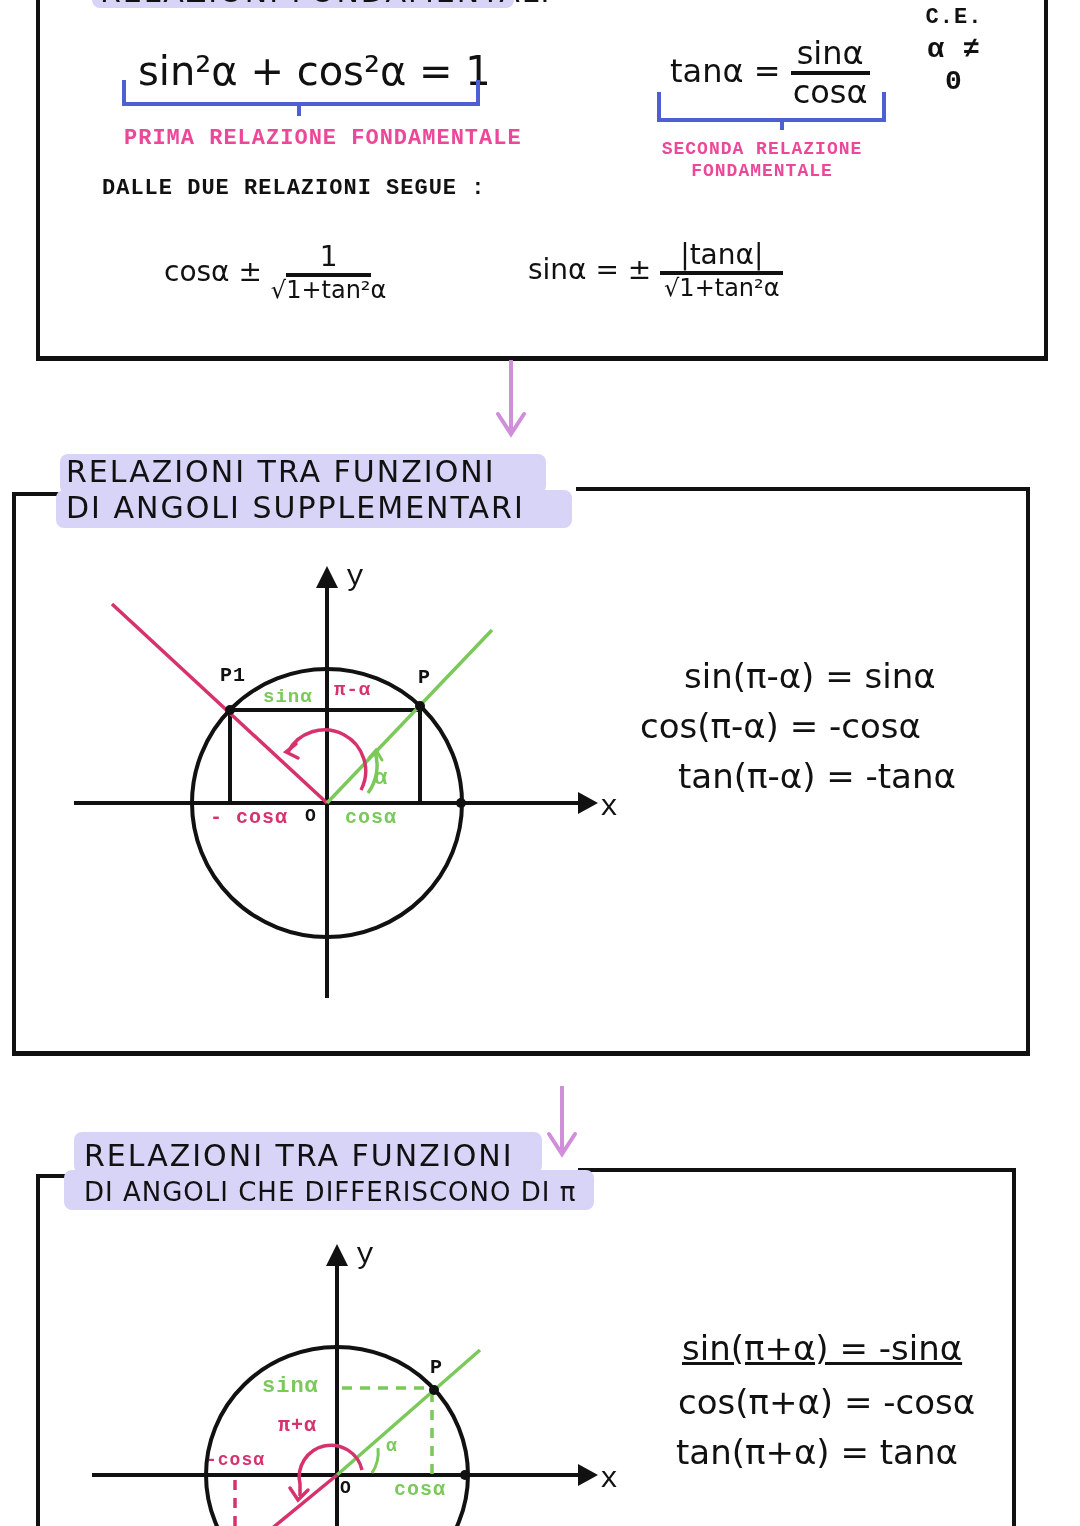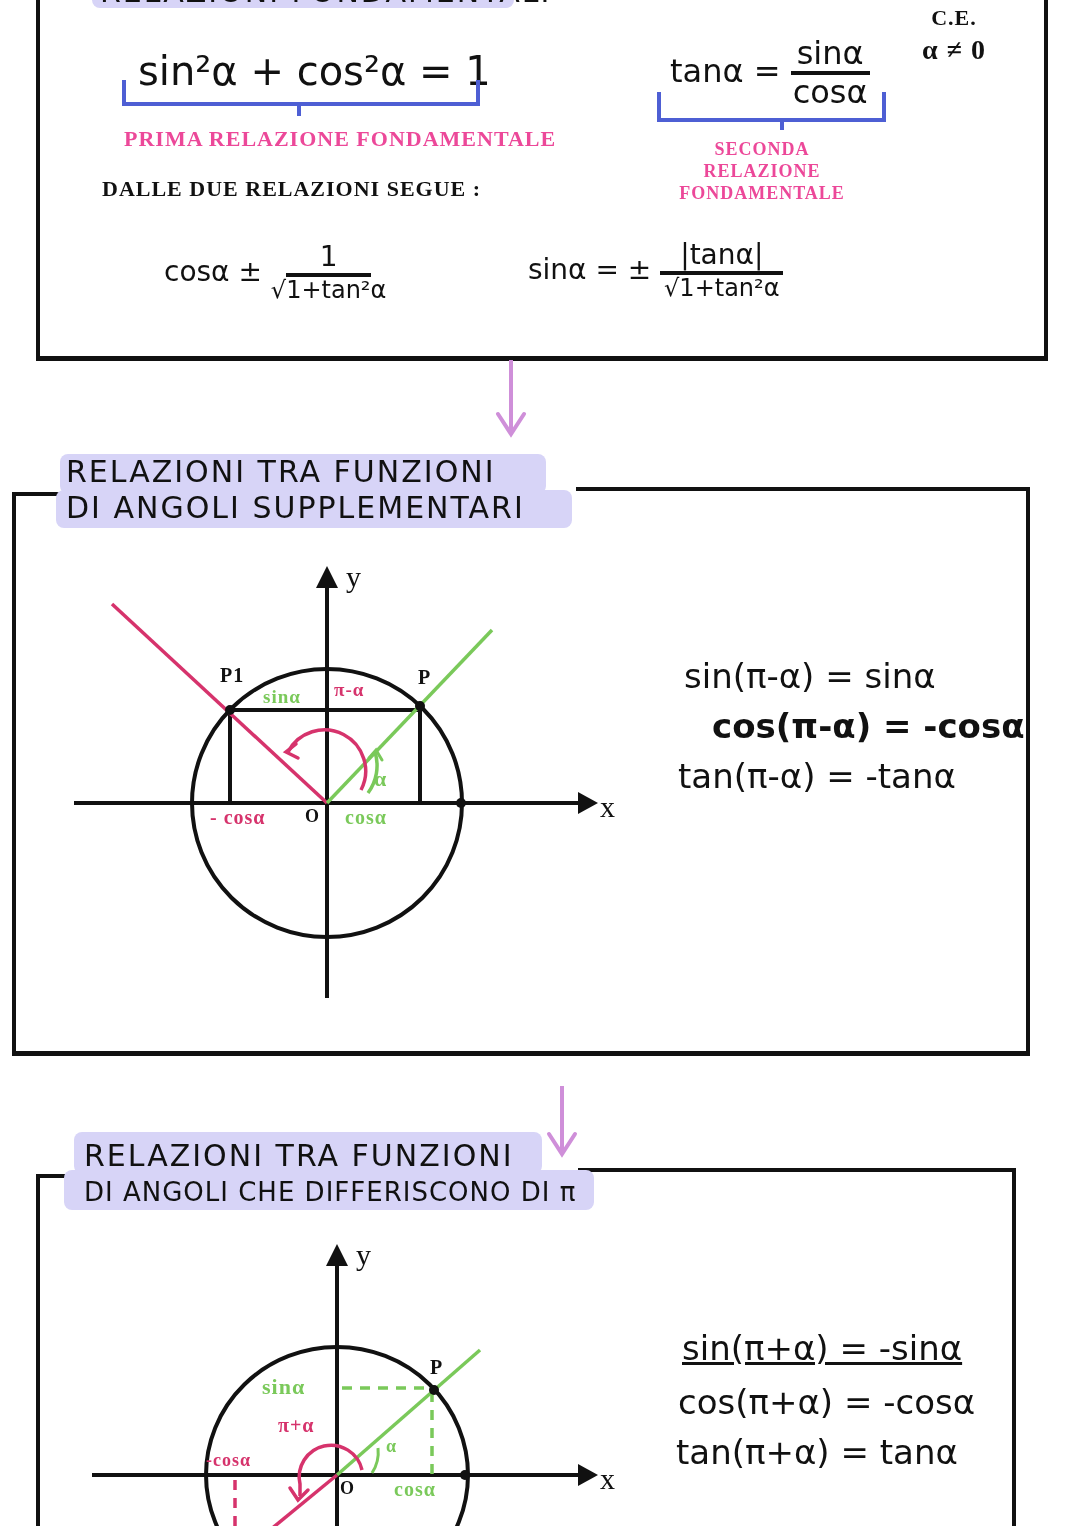--- a/index.html
+++ b/index.html
@@ -1,21 +1,21 @@
 <!DOCTYPE html>
 <html><head>
   <meta charset="utf-8">
   <style>
     html, body { margin: 0; padding: 0; background: #ffffff; }
     body {
       width: 1080px; height: 1526px; position: relative; overflow: hidden;
       font-family: "DejaVu Sans", sans-serif; color: #111;
     }
     .abs { position: absolute; }
-    .hand { font-family: Liberation Serif, serif; font-weight: bold; letter-spacing: 1px; }
+    .hand { font-family: Liberation Mono, monospace; font-weight: bold; letter-spacing: 1px; }
     .hl {
       position: absolute; background: #d7d4f7; border-radius: 8px;
     }
     .title-text {
       position: absolute; font-family: "DejaVu Sans", sans-serif;
       font-size: 30px; line-height: 36px; letter-spacing: 2px; color: #111;
       white-space: nowrap;
     }
     .formula { position: absolute; font-size: 36px; white-space: nowrap; color: #111; }
     .blue { color: #ec4899; }
@@ -137,21 +137,21 @@
   <div class="abs hand" style="left:418px; top:666px; font-size:20px;">P</div>
   <div class="abs hand green" style="left:263px; top:686px; font-size:19px;">sinα</div>
   <div class="abs hand pink" style="left:334px; top:679px; font-size:19px;">π-α</div>
   <div class="abs hand green" style="left:374px; top:766px; font-size:22px;">α</div>
   <div class="abs hand pink" style="left:210px; top:806px; font-size:20px;">- cosα</div>
   <div class="abs hand" style="left:305px; top:806px; font-size:18px;">O</div>
   <div class="abs hand green" style="left:345px; top:806px; font-size:20px;">cosα</div>
 
   <div>
     <div class="rel-line" style="left:684px; top:656px;">sin(π-α) = sinα</div>
-    <div class="rel-line" style="left:712px; top:706px;font-weight:bold;">cos(π-α) = -cosα</div>
+    <div class="rel-line" style="left:640px; top:706px;">cos(π-α) = -cosα</div>
     <div class="rel-line" style="left:678px; top:756px;">tan(π-α) = -tanα</div>
   </div>
 </div>
 
 <svg width="1080" height="1526">
   <line x1="562" y1="1086" x2="562" y2="1152" stroke="#cf8fd9" stroke-width="4"></line>
   <path d="M549 1134 L562 1154 L575 1134" fill="none" stroke="#cf8fd9" stroke-width="4" stroke-linecap="round"></path>
 </svg>
 
 <div>

